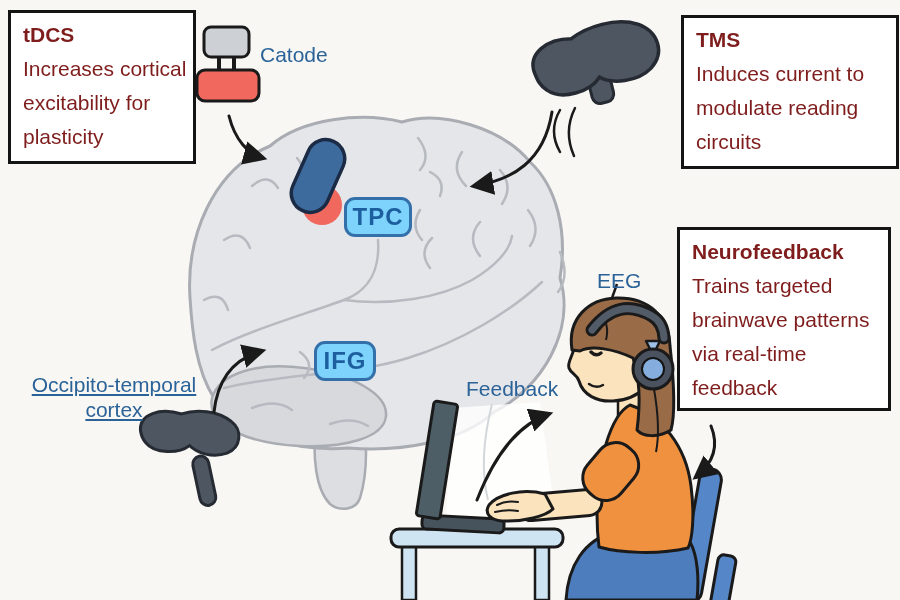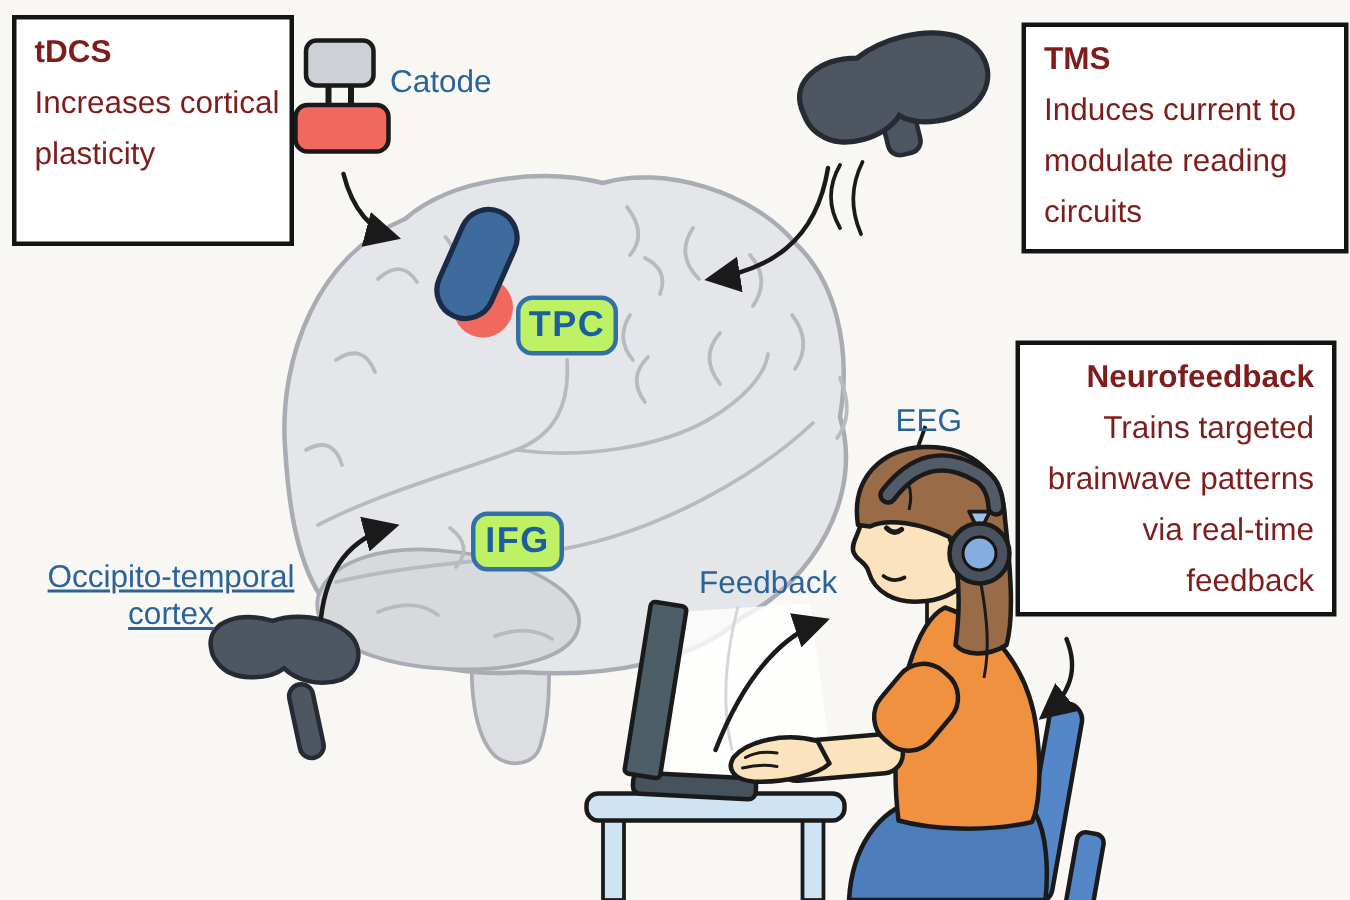--- a/index.html
+++ b/index.html
@@ -13,21 +13,21 @@
     padding:5px 12px;color:#7f1d1d;z-index:5;
   }
   .info-box div{font-size:21px;line-height:34px;white-space:nowrap;}
   .info-box .t{font-weight:bold;}
   .lbl{
     position:absolute;color:#2b6398;font-size:21px;z-index:6;white-space:nowrap;
   }
   .lbl.center{text-align:center;line-height:25px;}
   .chip{
     position:absolute;display:flex;align-items:center;justify-content:center;
-    background:#bef264;border:3px solid #3370aa;border-radius:11px;
+    background:#7dd3fc;border:3px solid #3370aa;border-radius:11px;
     color:#1d5f9e;font-weight:bold;font-size:24px;z-index:6;letter-spacing:1px;
   }
 </style>
 </head>
 <body>
 
 <div class="stage">
 
   <svg width="900" height="600" viewBox="0 0 900 600">
     <defs>
@@ -182,31 +182,32 @@
       <path d="M 552,112 C 544,162 512,180 474,186" marker-end="url(#ah)"></path>
       <path d="M 214,412 C 218,376 236,358 262,351" marker-end="url(#ah)"></path>
       <path d="M 477,500 C 498,446 525,422 549,414" marker-end="url(#ah)"></path>
       <path d="M 711,426 C 720,448 712,464 696,477" marker-end="url(#ah)"></path>
     </g>
   </svg>
 
   <div class="info-box" style="left:8px;top:10px;width:158px;height:138px;">
     <div class="t">tDCS</div>
     <div>Increases cortical</div>
+    <div>excitability for</div>
     <div>plasticity</div>
   </div>
 
   <div class="info-box" style="left:681px;top:15px;width:188px;height:138px;">
     <div class="t">TMS</div>
     <div>Induces current to</div>
     <div>modulate reading</div>
     <div>circuits</div>
   </div>
 
-  <div class="info-box" style="left:677px;top:227px;width:184px;height:168px;text-align:right;">
+  <div class="info-box" style="left:677px;top:227px;width:184px;height:168px;">
     <div class="t">Neurofeedback</div>
     <div>Trains targeted</div>
     <div>brainwave patterns</div>
     <div>via real-time</div>
     <div>feedback</div>
   </div>
 
   <div class="lbl" style="left:260px;top:31px;margin-top:12px;">Catode</div>
   <div class="lbl" style="left:597px;top:269px;">EEG</div>
   <div class="lbl" style="left:466px;top:377px;">Feedback</div>

